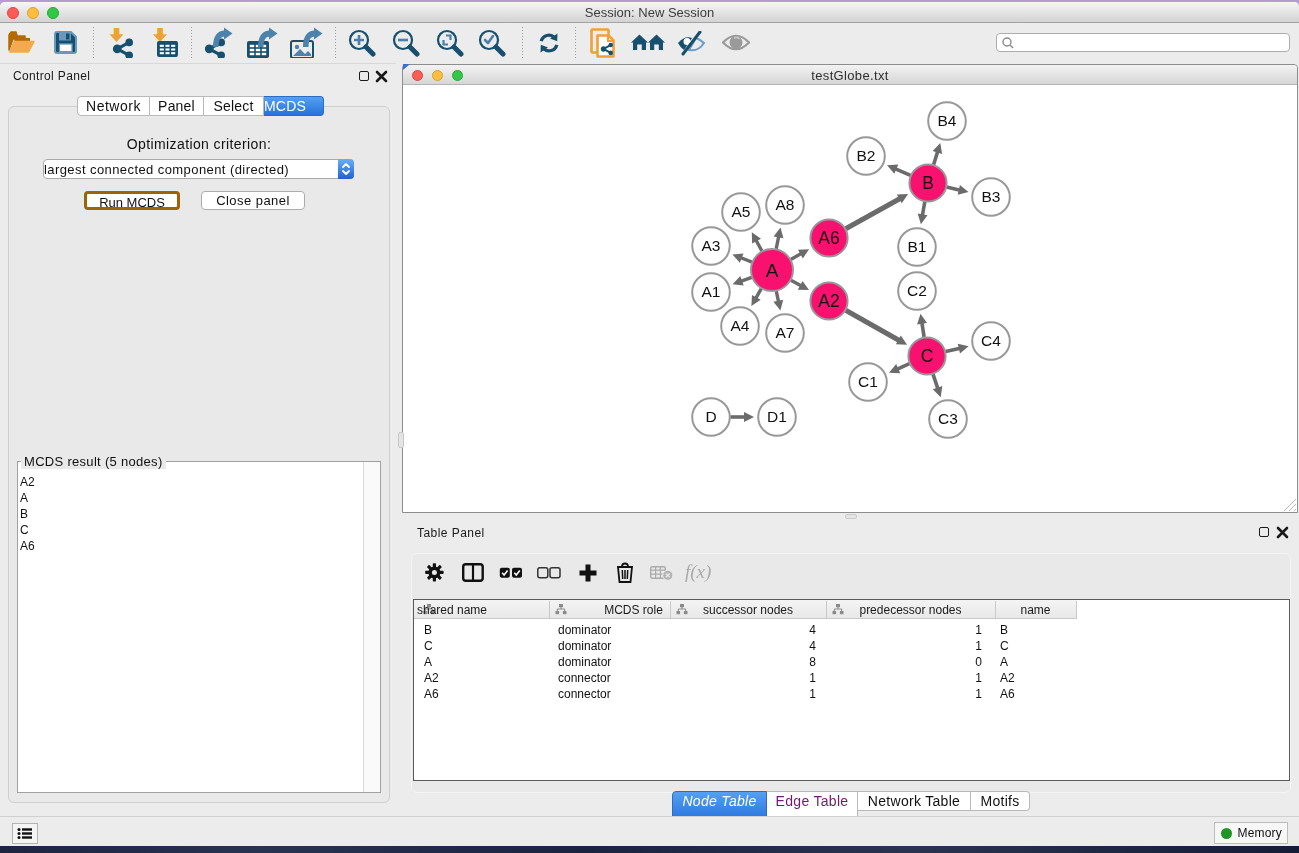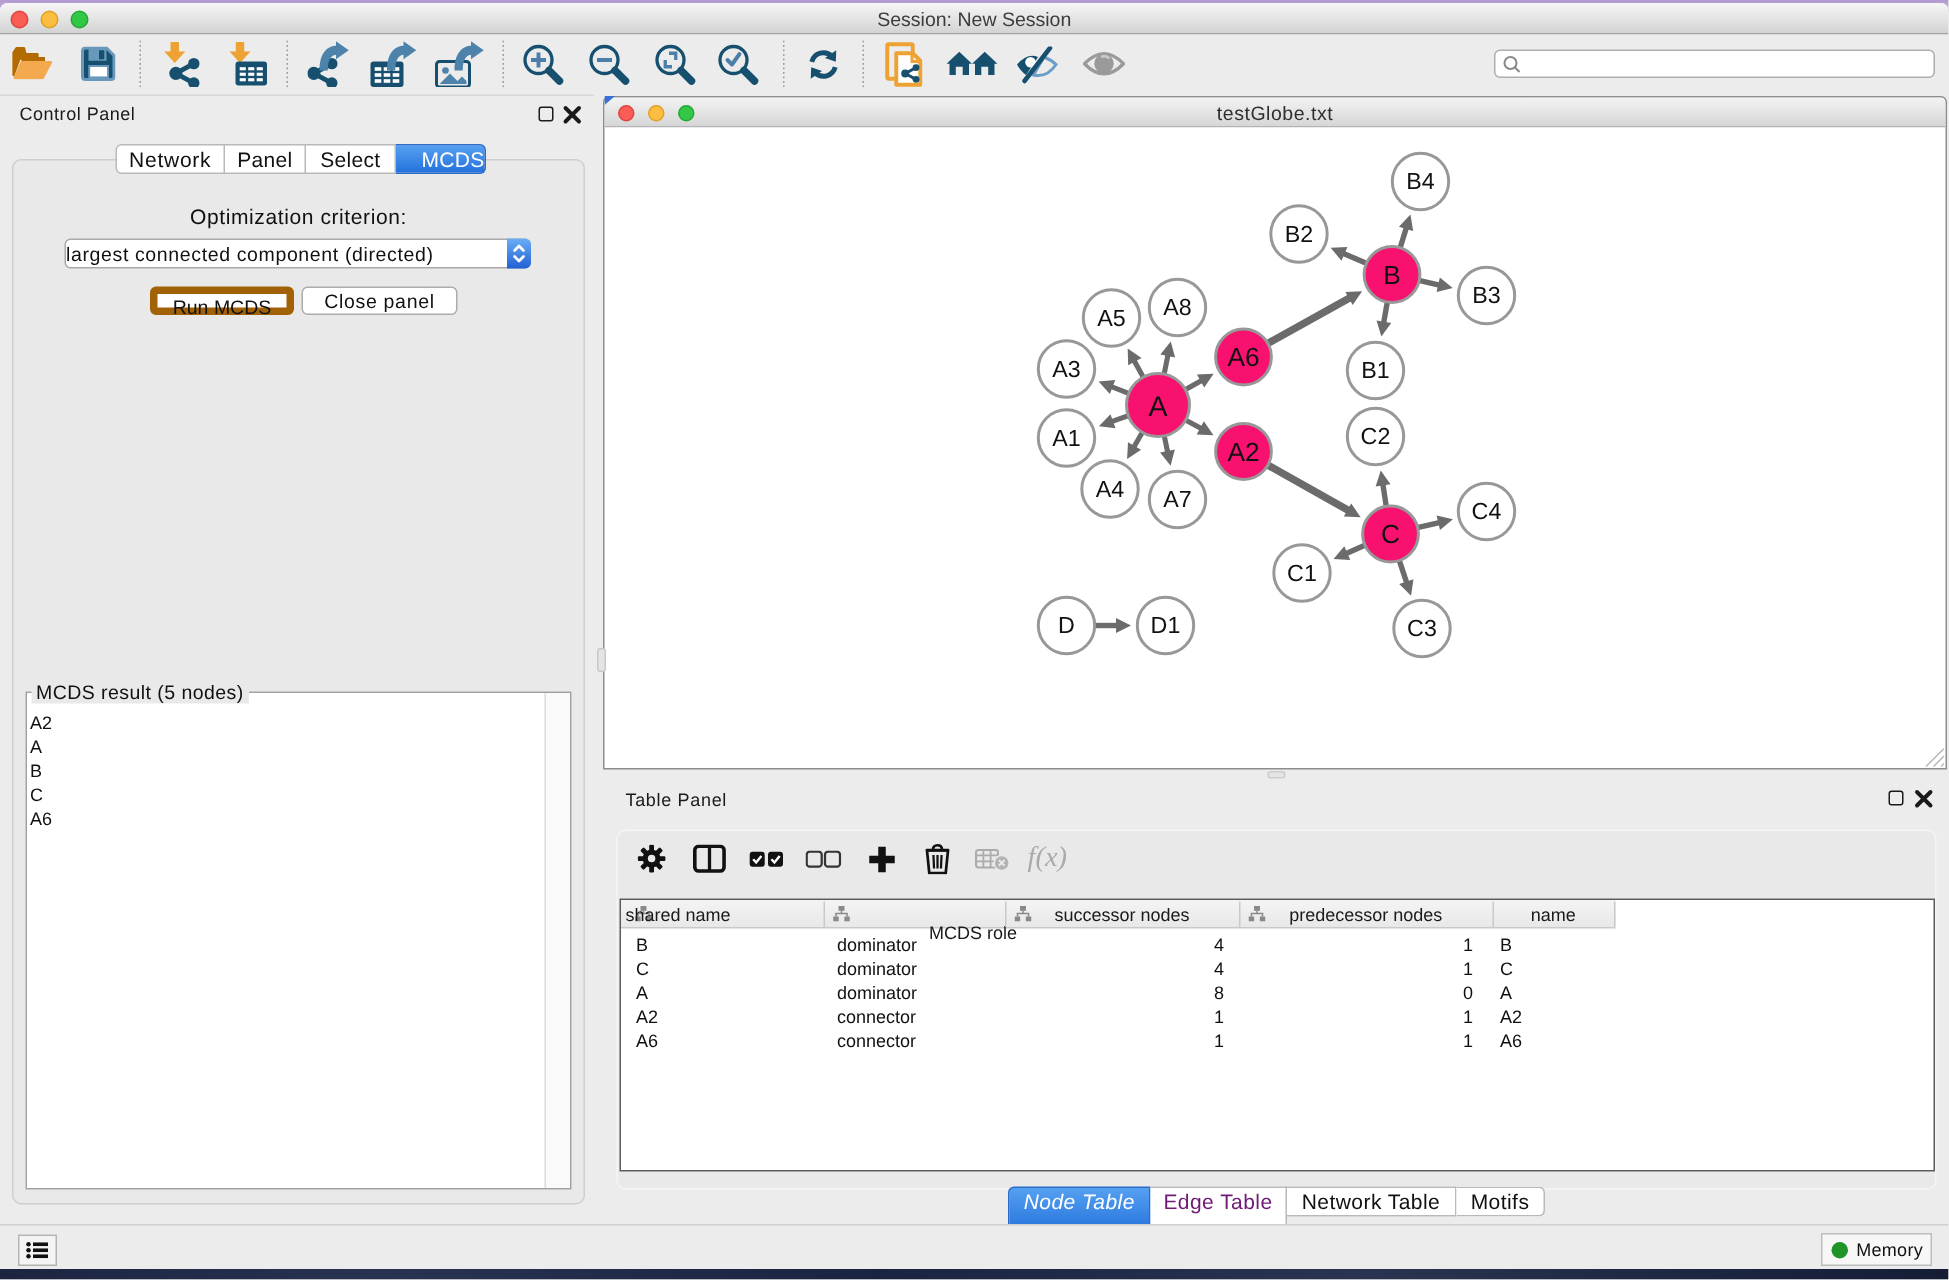--- a/index.html
+++ b/index.html
@@ -171,33 +171,33 @@
 <svg class="abs" style="left:375px;top:70px;" width="13" height="13" viewBox="0 0 13 13">
     <path d="M2 2 L11 11 M11 2 L2 11" stroke="#1a1a1a" stroke-width="2.6" stroke-linecap="round"></path>
   </svg>
 
 <div class="abs" style="left:8px;top:106px;width:382px;height:697px;background:#e9e9e9;border:1px solid #cfcfcf;border-radius:6px;"></div>
 
 <div class="abs" style="left:77px;top:96px;width:247px;height:20px;">
   <div class="abs" style="left:0;top:0;width:73px;height:20px;background:#fff;border:1px solid #b9b9b9;border-radius:4px 0 0 4px;font-size:14px;letter-spacing:0.5px;text-align:center;line-height:19px;color:#111;">Network</div>
   <div class="abs" style="left:73px;top:0;width:54px;height:20px;background:#fff;border:1px solid #b9b9b9;border-left:none;font-size:14px;letter-spacing:0.2px;text-align:center;line-height:19px;color:#111;">Panel</div>
   <div class="abs" style="left:127px;top:0;width:60px;height:20px;background:#fff;border:1px solid #b9b9b9;border-left:none;font-size:14px;letter-spacing:0.2px;text-align:center;line-height:19px;color:#111;">Select</div>
-  <div class="abs" style="left:187px;top:0;width:60px;height:20px;background:linear-gradient(#55a0f0,#2572dd);border:1px solid #2a6cc8;border-left:none;border-radius:0 4px 4px 0;font-size:14px;letter-spacing:0.2px;text-align:right;line-height:19px;color:#fff;">MCDS</div>
+  <div class="abs" style="left:187px;top:0;width:60px;height:20px;background:linear-gradient(#55a0f0,#2572dd);border:1px solid #2a6cc8;border-left:none;border-radius:0 4px 4px 0;font-size:14px;letter-spacing:0.2px;text-align:left;line-height:19px;color:#fff;">MCDS</div>
 </div>
 
 <div class="abs" style="left:8px;top:136px;width:382px;text-align:center;font-size:14px;letter-spacing:0.4px;color:#111;">Optimization criterion:</div>
 
 <div class="abs" style="left:43px;top:159px;width:311px;height:20px;background:#fff;border:1px solid #a9a9a9;border-radius:4px;font-size:13px;letter-spacing:0.42px;color:#111;line-height:19px;">largest connected component (directed)</div>
 <div class="abs" style="left:338px;top:159px;width:16px;height:20px;background:linear-gradient(#6aaef5,#2061d5);border-radius:0 4px 4px 0;"></div>
 <svg class="abs" style="left:340px;top:162px;" width="12" height="14" viewBox="0 0 12 14">
     <path d="M3 5 L6 2 L9 5" fill="none" stroke="#fff" stroke-width="1.8" stroke-linecap="round" stroke-linejoin="round"></path>
     <path d="M3 9 L6 12 L9 9" fill="none" stroke="#fff" stroke-width="1.8" stroke-linecap="round" stroke-linejoin="round"></path>
   </svg>
 
-<div class="abs" style="left:100px;top:191px;width:96px;height:19px;background:#fff;border:5px solid #a16207;border-radius:4px;font-size:13px;text-align:center;line-height:18px;color:#111;">Run MCDS</div>
+<div class="abs" style="left:84px;top:191px;width:96px;height:19px;background:#fff;border:3px solid #a16207;border-radius:4px;font-size:13px;text-align:center;line-height:18px;color:#111;">Run MCDS</div>
 <div class="abs" style="left:201px;top:191px;width:104px;height:19px;background:#fff;border:1px solid #acacac;border-radius:4px;font-size:13px;letter-spacing:0.45px;text-align:center;line-height:18px;color:#111;">Close panel</div>
 
 <div class="abs" style="left:17px;top:461px;width:364px;height:332px;border:1px solid #a0a0a0;background:#fff;"></div>
 <div class="abs" style="left:363px;top:462px;width:17px;height:330px;background:#fafafa;border-left:1px solid #dcdcdc;"></div>
 <div class="abs" style="left:21px;top:454px;font-size:13px;letter-spacing:0.3px;color:#111;background:#e9e9e9;padding:0 3px;">MCDS result (5 nodes)</div>
 <div class="abs" style="left:20px;top:474px;font-size:12px;color:#111;line-height:16px;">A2<br>A<br>B<br>C<br>A6</div>
 
 <div class="abs" style="left:402px;top:64px;width:896px;height:449px;background:#fff;border:1px solid #8d8d8d;border-radius:4px 4px 0 0;"></div>
 <div class="abs" style="left:403px;top:65px;width:894px;height:20px;background:linear-gradient(#f3f3f3,#d6d6d6);border-bottom:1px solid #b4b4b4;border-radius:4px 4px 0 0;"></div>
 <div class="abs" style="left:412px;top:70px;width:11px;height:11px;border-radius:6px;background:#fa5d55;border:1px solid #e0443d;"></div>
@@ -358,21 +358,21 @@
     <rect x="7.9" y="7" width="3.6" height="3.2" fill="#8a8a8a"></rect>
     <path d="M6 3 L6 5 M2.3 7 L2.3 5 L9.7 5 L9.7 7" fill="none" stroke="#8a8a8a" stroke-width="1"></path>
   </svg>
 <div class="abs" style="left:417px;top:603px;width:132px;text-align:left;font-size:12px;color:#1a1a1a;">shared name</div>
 <svg class="abs" style="left:555px;top:604px;" width="12" height="11" viewBox="0 0 12 11">
     <rect x="4" y="0" width="4" height="3.2" fill="#8a8a8a"></rect>
     <rect x="0.5" y="7" width="3.6" height="3.2" fill="#8a8a8a"></rect>
     <rect x="7.9" y="7" width="3.6" height="3.2" fill="#8a8a8a"></rect>
     <path d="M6 3 L6 5 M2.3 7 L2.3 5 L9.7 5 L9.7 7" fill="none" stroke="#8a8a8a" stroke-width="1"></path>
   </svg>
-<div class="abs" style="left:557px;top:603px;width:121px;text-align:right;font-size:12px;color:#1a1a1a;margin-top:12px;">MCDS role</div>
+<div class="abs" style="left:573px;top:603px;width:121px;text-align:center;font-size:12px;color:#1a1a1a;">MCDS role</div>
 <div class="abs" style="left:549px;top:601px;width:1px;height:17px;background:#c9c9c9;"></div>
 <svg class="abs" style="left:676px;top:604px;" width="12" height="11" viewBox="0 0 12 11">
     <rect x="4" y="0" width="4" height="3.2" fill="#8a8a8a"></rect>
     <rect x="0.5" y="7" width="3.6" height="3.2" fill="#8a8a8a"></rect>
     <rect x="7.9" y="7" width="3.6" height="3.2" fill="#8a8a8a"></rect>
     <path d="M6 3 L6 5 M2.3 7 L2.3 5 L9.7 5 L9.7 7" fill="none" stroke="#8a8a8a" stroke-width="1"></path>
   </svg>
 <div class="abs" style="left:670px;top:603px;width:156px;text-align:center;font-size:12px;color:#1a1a1a;">successor nodes</div>
 <div class="abs" style="left:670px;top:601px;width:1px;height:17px;background:#c9c9c9;"></div>
 <svg class="abs" style="left:832px;top:604px;" width="12" height="11" viewBox="0 0 12 11">

